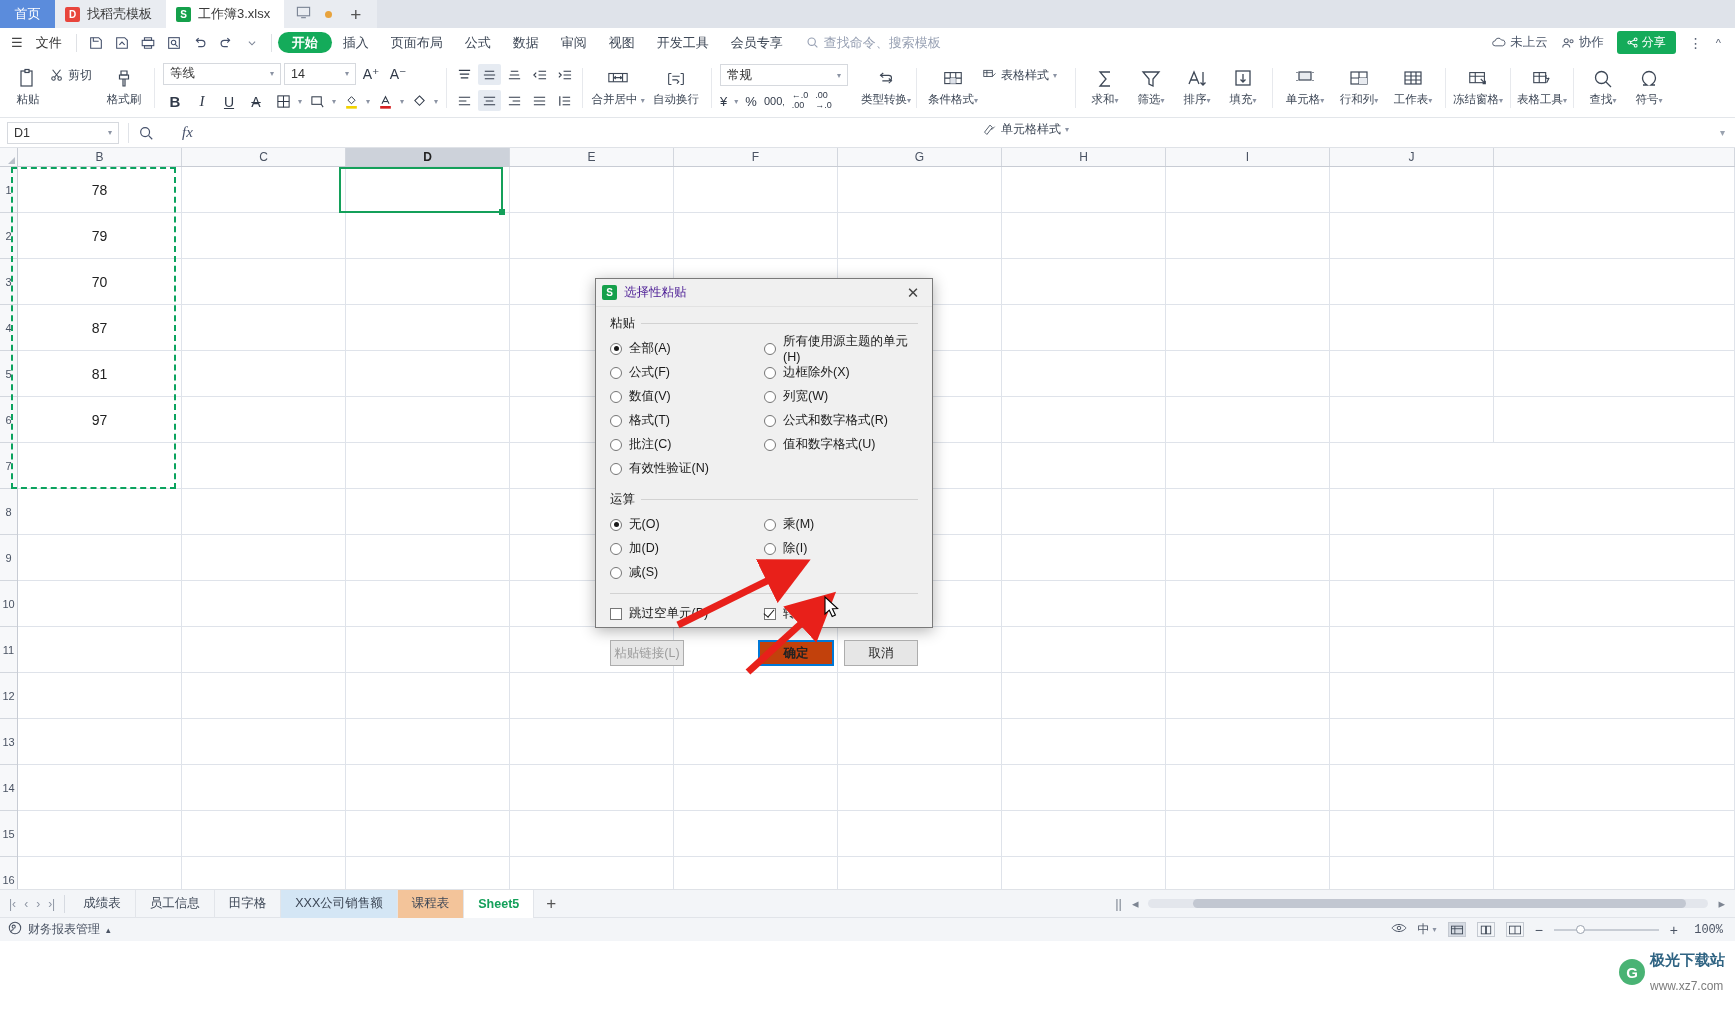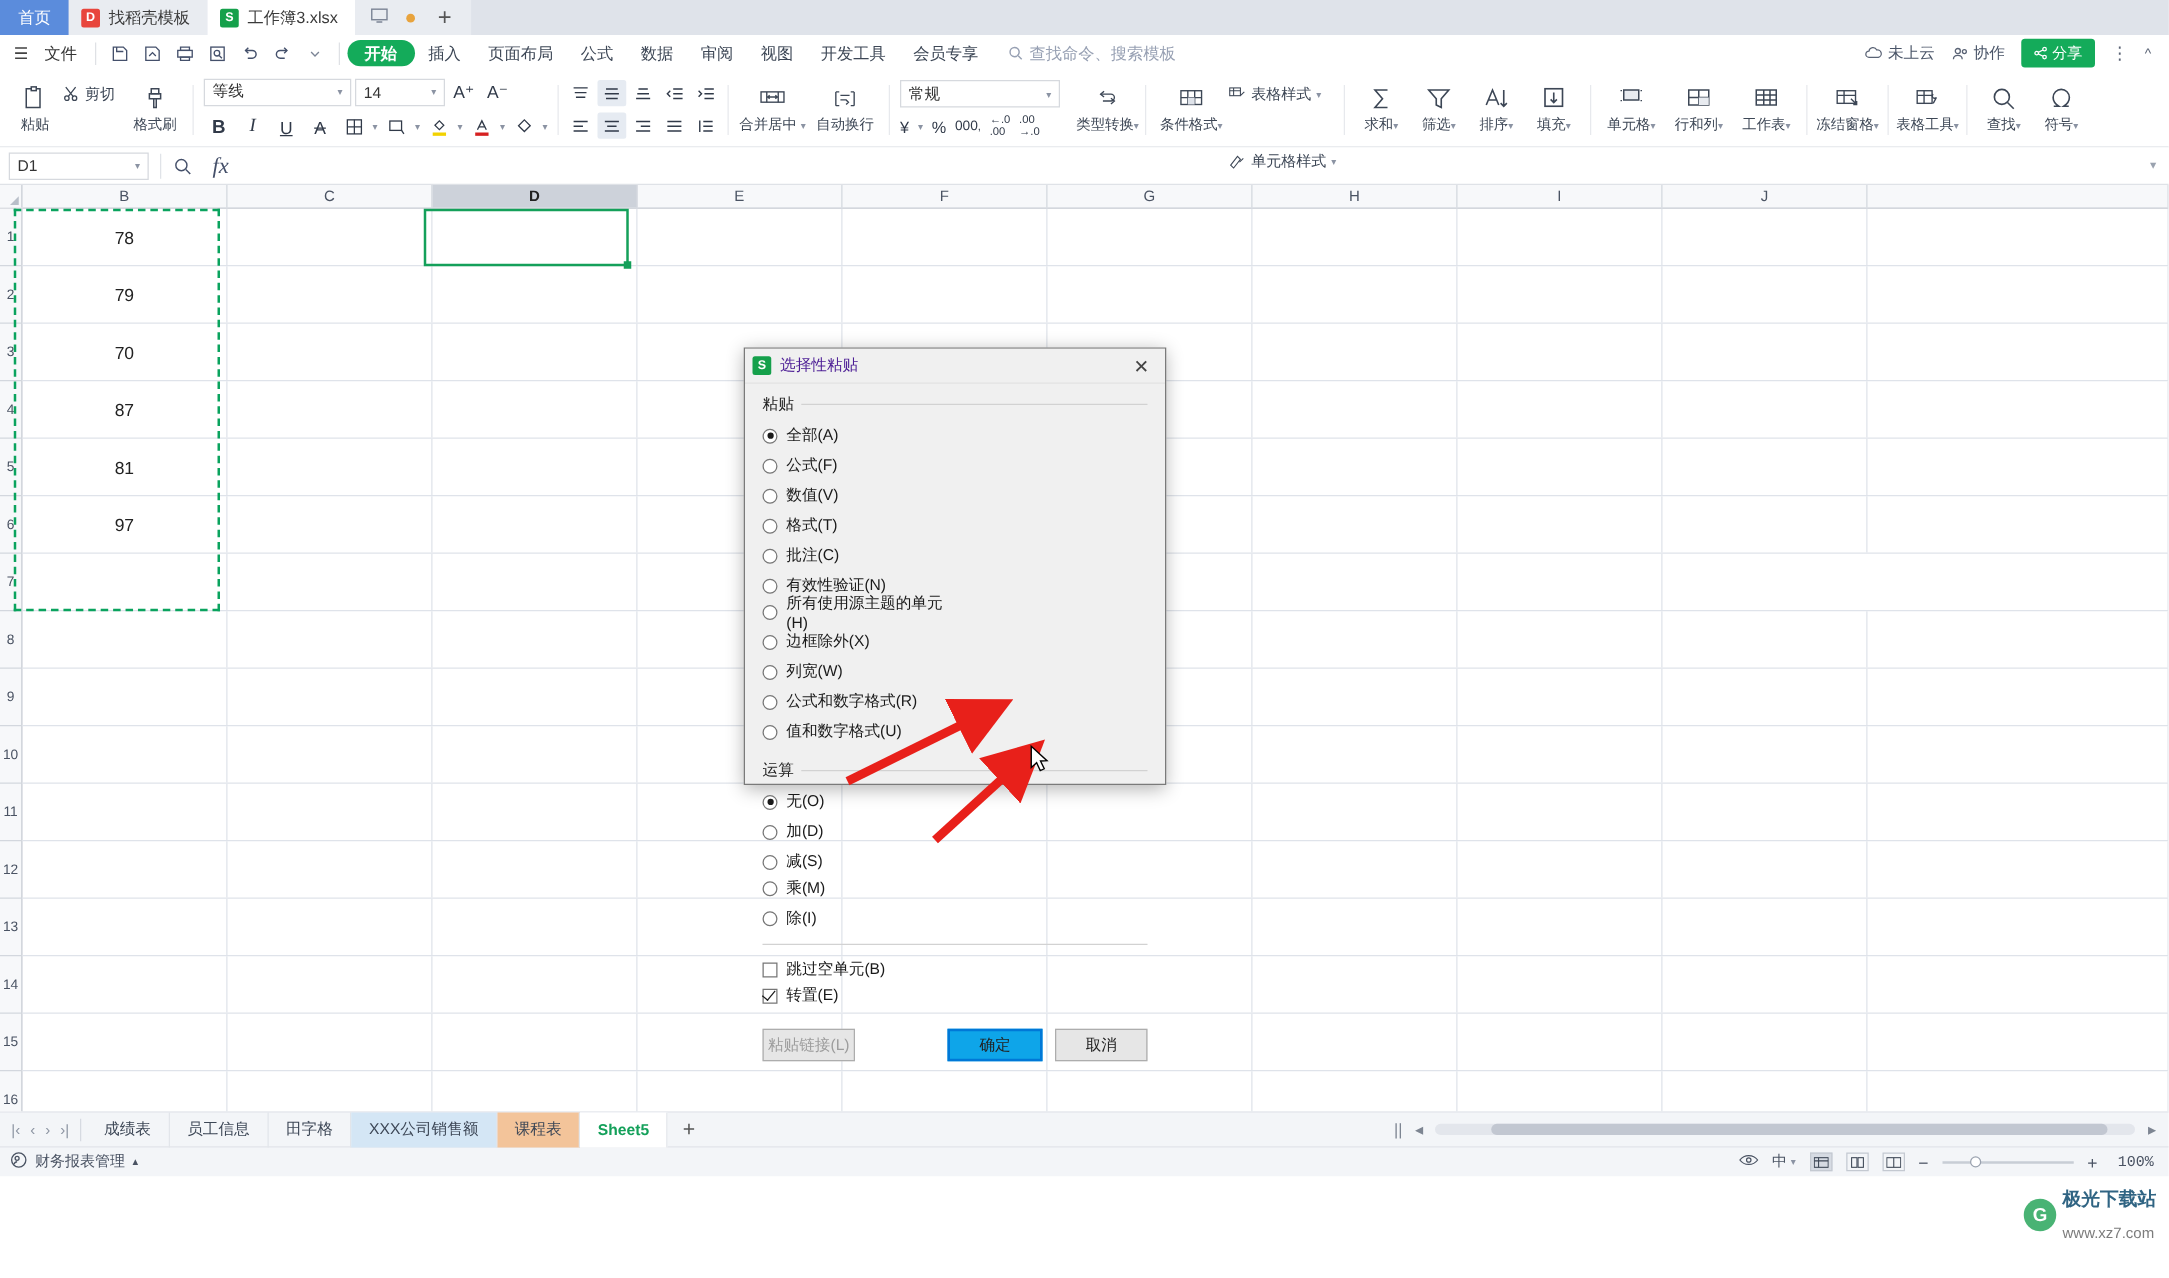--- a/index.html
+++ b/index.html
@@ -62,21 +62,21 @@
   .abtn svg { width:15px; height:14px; }
   
   .numgrp { display:flex; flex-direction:column; gap:5px; padding:0 8px; }
   .numbox { width:128px; height:22px; border:1px solid #d6d9de; display:flex; align-items:center; padding:0 6px; font-size:12.5px; justify-content:space-between; }
   .numrow { display:flex; align-items:center; gap:7px; font-size:13px; color:#313a49; }
   
   .fbar { height:30px; display:flex; align-items:center; background:#fff; border-bottom:1px solid #dfe2e7; }
   .namebox { width:112px; height:22px; margin-left:7px; border:1px solid #d6d9de; background:#fff; display:flex; align-items:center; padding:0 6px; font-size:12.5px; justify-content:space-between; }
   .fb-sep { width:1px; height:20px; background:#e0e3e8; margin:0 9px; }
   .fb-ic { color:#5a6375; display:flex; align-items:center; }
-  .fb-fx { font-family:"Liberation Serif", serif; font-style:italic; font-size:18px; color:#45506a; margin-left:16px; }
+  .fb-fx { font-family:"Liberation Serif", serif; font-style:italic; font-size:15px; color:#45506a; margin-left:28px; }
   .fb-input { flex:1; height:22px; margin:0 8px 0 14px; font-size:13px; color:#222; display:flex; align-items:center; }
   
   .gridwrap { position:relative; height:741px; background:#fff; overflow:hidden; }
   .colhdr { display:flex; height:19px; background:#f7f8fa; border-bottom:1px solid #c8ccd4; }
   .corner { width:18px; min-width:18px; border-right:1px solid #c8ccd4; background:#f7f8fa; position:relative; }
   .corner:after{content:"";position:absolute;right:2px;bottom:2px;border-left:7px solid transparent;border-bottom:7px solid #b9bfc9;}
   .ch { border-right:1px solid #d3d7de; display:flex; align-items:center; justify-content:center; font-size:12px; color:#4a5363; }
   .ch.sel { background:#cdd2da; color:#222; font-weight:600; }
   .gridbody { display:flex; }
   .rowhdr { width:18px; min-width:18px; background:#f7f8fa; border-right:1px solid #c8ccd4; }
@@ -110,32 +110,32 @@
   .zslider i { position:absolute; left:22px; top:-4px; width:9px; height:9px; background:#fff; border:1px solid #9aa2af; border-radius:50%; }
   
   .dlg { position:absolute; left:595px; top:278px; width:338px; height:350px; background:#f0f0f0; border:1px solid #7a7a7a; box-shadow:0 3px 14px rgba(0,0,0,.30); }
   .dlg-ttl { height:28px; background:#f0f0f0; display:flex; align-items:center; padding:0 6px; gap:7px; border-bottom:1px solid #e2e2e2;}
   .dlg-ttl .ic { width:15px; height:15px; background:#15a04b; color:#fff; font-size:10px; font-weight:bold; display:flex; align-items:center; justify-content:center; border-radius:2px;}
   .dlg-ttl .tx { font-size:12.5px; color:#4c1d95; }
   .dlg-x { margin-left:auto; width:26px; height:26px; display:flex; align-items:center; justify-content:center; font-size:15px; color:#444; }
   .dlg-body { padding:8px 14px 0 14px; }
   .grp-lbl { font-size:12.5px; color:#222; display:flex; align-items:center; gap:6px; margin-bottom:6px;}
   .grp-lbl i { flex:1; height:1px; background:#d2d2d2; display:block; }
-  .opts { display:flex;flex-direction:column; }
+  .opts { display:flex; }
   .optcol { width:50%; display:flex; flex-direction:column; gap:3px; }
   .opt { display:flex; align-items:center; gap:7px; font-size:12.5px; color:#1a1a1a; height:21px; }
   .radio { width:12px; height:12px; border:1px solid #767676; border-radius:50%; background:#fff; position:relative; flex:none; }
   .radio.on:after { content:""; position:absolute; left:2.5px; top:2.5px; width:5px; height:5px; border-radius:50%; background:#1a1a1a; }
   .chk { width:12px; height:12px; border:1px solid #767676; background:#fff; position:relative; flex:none; }
   .chk.on:after { content:""; position:absolute; left:1px; top:-2px; width:5px; height:9px; border-right:1.6px solid #1a1a1a; border-bottom:1.6px solid #1a1a1a; transform:rotate(40deg); }
   .hr { height:1px; background:#d2d2d2; margin:10px 0 9px 0; }
   .dlg-foot { display:flex; align-items:center; padding:0 14px; margin-top:16px; gap:10px;}
   .btn { height:26px; min-width:74px; border:1px solid #adadad; background:#e6e6e6; display:flex; align-items:center; justify-content:center; font-size:12.5px; color:#222; }
   .btn.disabled { color:#9d9d9d; }
-  .btn.primary { border:2px solid #0078d7; background:#0ea5e9; min-width:76px; }
+  .btn.primary { border:2px solid #0078d7; background:#c2410c; min-width:76px;font-weight:bold; }
   .foot-spacer { flex:1; }
   
   .ovl { position:absolute; left:0; top:0; width:1735px; height:1022px; pointer-events:none; }
   .wm { position:absolute; right:10px; bottom:28px; display:flex; align-items:center; gap:5px; opacity:.85;}
   .wm .g { width:26px; height:26px; border-radius:50%; background:#2aa65c; color:#fff; display:flex; align-items:center; justify-content:center; font-size:15px; font-weight:bold;}
   .wm .t1{font-size:15px;color:#0c4a6e;font-weight:bold;}
   .wm .t2{font-size:12px;color:#666;margin-top:12px;}
 </style>
 </head>
 <body>

